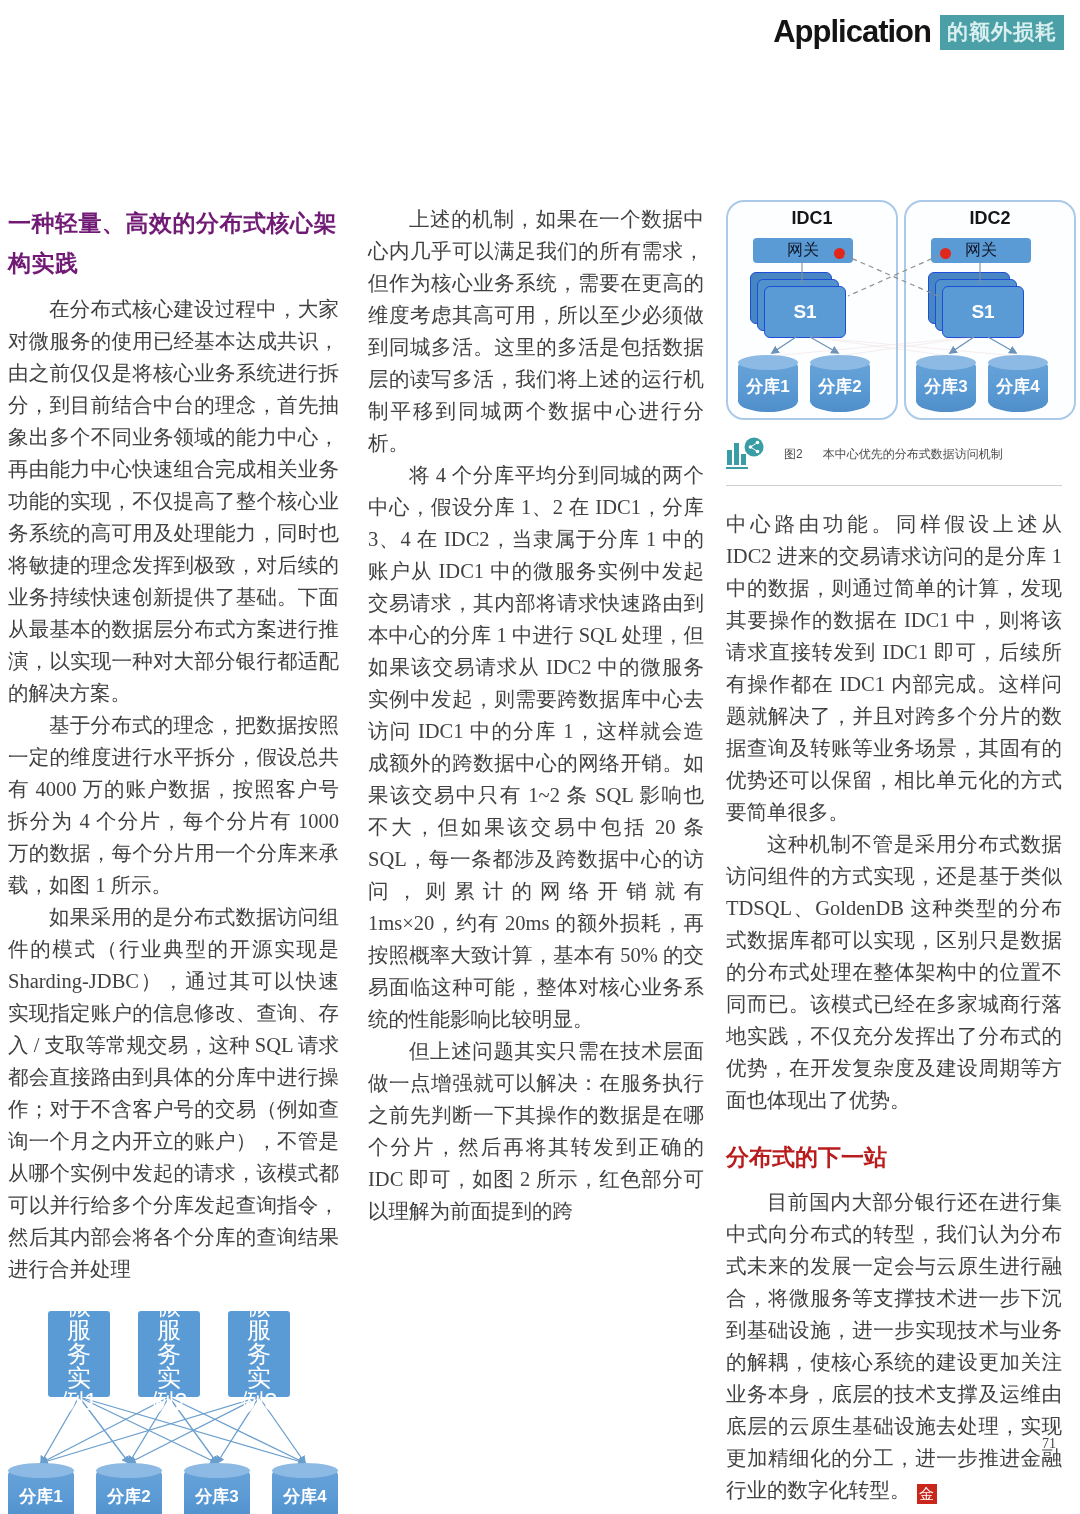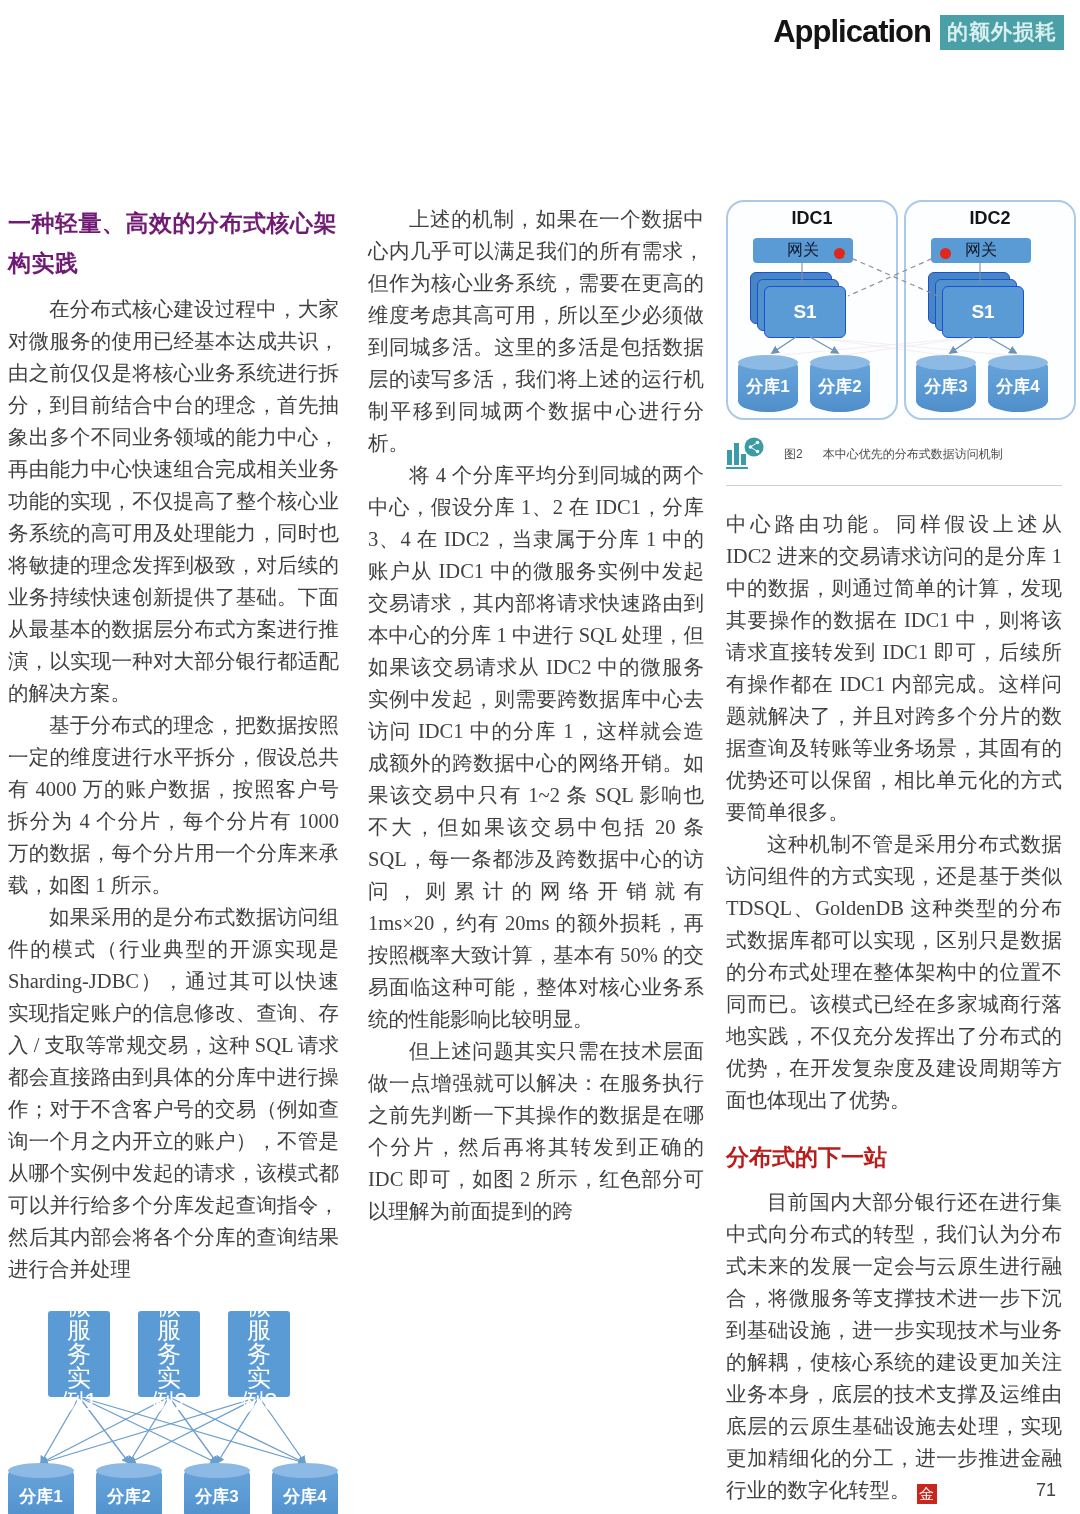--- a/index.html
+++ b/index.html
@@ -63,22 +63,22 @@
               border:1px solid #1d4ed8; background:#5b9bd5; }
   .stack .s3 { left:-14px; top:-14px; background:#4786c2; }
   .stack .s2 { left:-7px;  top:-7px;  background:#5191cc; }
   .stack .s-main { left:0; top:0; display:flex; align-items:center; justify-content:center;
                    color:#fff; font-family:"Liberation Sans", sans-serif; font-weight:bold; font-size:19px; }
   .fig2 .cyl { width:60px; height:56px; top:154px; }
   
   .endmark { display:inline-block; background:#c9261c; color:#fff; font-family:"Liberation Sans", sans-serif;
              font-size:15px; line-height:20px; width:20px; height:20px; text-align:center;
              margin-left:6px; vertical-align:-2px; text-indent:0; }
-  .pageno { position:absolute; right:24px; top:1480px; font-size:18px; color:#444;
-            font-family:Liberation Sans, sans-serif; }
+  .pageno { position:absolute; right:24px; top:1436px; font-size:14px; color:#444;
+            font-family:Liberation Serif, serif; }
 </style>
 </head>
 <body>
 
 <div class="page">
 
   <div class="hdr">
     <span class="hdr-brand">Application</span>
     <span class="hdr-badge">的额外损耗</span>
   </div>

